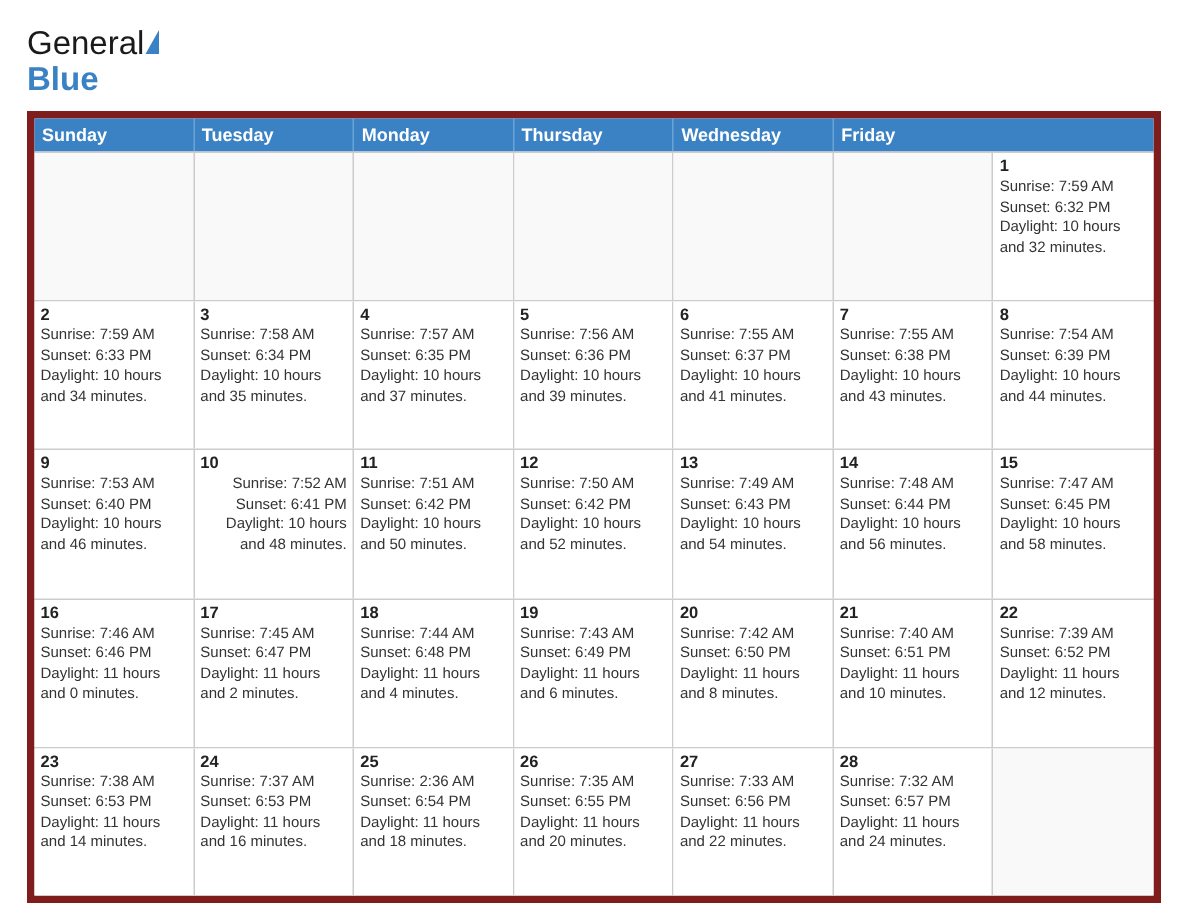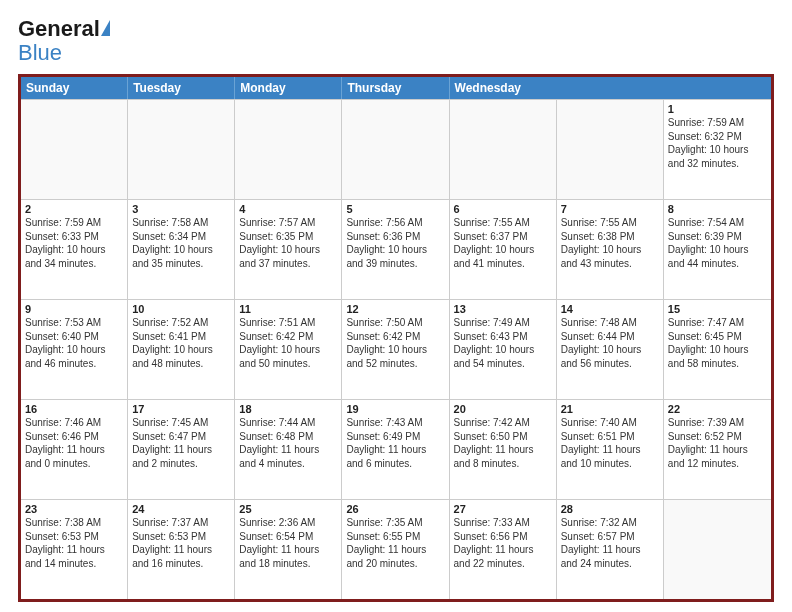--- a/index.html
+++ b/index.html
@@ -23,47 +23,47 @@
       align-items: flex-start;
       margin-bottom: 8px;
     }
     .logo {
       display: flex;
       flex-direction: column;
       align-items: flex-start;
     }
     .logo-text {
       font-size: 22px;
-      font-weight: bold;
+      font-weight: normal;
       color: #1a1a1a;
       line-height: 1;
     }
     .logo-blue {
       color: #3b82c4;
       font-size: 22px;
-      font-weight: normal;
+      font-weight: bold;
     }
     .title-block {
       text-align: right;
     }
     .calendar-title {
       font-size: 36px;
       font-weight: bold;
       color: #1a1a1a;
       line-height: 1.1;
     }
     .calendar-subtitle {
       font-size: 14px;
       color: #444;
     }
     .calendar {
       flex: 1;
       display: flex;
       flex-direction: column;
-      border: 3px solid #7f1d1d;
+      border: 5px solid #7f1d1d;
     }
     .cal-header-row {
       display: grid;
       grid-template-columns: repeat(7, 1fr);
       background: #3b82c4;
     }
     .cal-header-cell {
       color: #fff;
       font-size: 12px;
       font-weight: bold;
@@ -123,20 +123,21 @@
     </div>
   </div>
 
   <div class="calendar">
     <div class="cal-header-row">
     <div class="cal-header-cell">Sunday</div>
         <div class="cal-header-cell">Tuesday</div>
         <div class="cal-header-cell">Monday</div>
         <div class="cal-header-cell">Thursday</div>
         <div class="cal-header-cell">Wednesday</div>
+        <div class="cal-header-cell">Friday</div>
       </div>
     <div class="cal-body">
     <div class="cal-week">
           <div class="cal-cell empty"></div>
           <div class="cal-cell empty"></div>
           <div class="cal-cell empty"></div>
           <div class="cal-cell empty"></div>
           <div class="cal-cell empty"></div>
           <div class="cal-cell empty"></div>
           <div class="cal-cell">
@@ -192,21 +193,21 @@
         </div>
         <div class="cal-week">
           <div class="cal-cell">
             <span class="day-num">9</span>
             <div class="cell-info" style="white-space: pre-line;">Sunrise: 7:53 AM
 Sunset: 6:40 PM
 Daylight: 10 hours and 46 minutes.</div>
           </div>
           <div class="cal-cell">
             <span class="day-num">10</span>
-            <div class="cell-info" style="white-space: pre-line;">Sunrise: 7:52 AM
+            <div class="cell-info" style="white-space: pre-line; text-align: right;">Sunrise: 7:52 AM
 Sunset: 6:41 PM
 Daylight: 10 hours and 48 minutes.</div>
           </div>
           <div class="cal-cell">
             <span class="day-num">11</span>
             <div class="cell-info" style="white-space: pre-line;">Sunrise: 7:51 AM
 Sunset: 6:42 PM
 Daylight: 10 hours and 50 minutes.</div>
           </div>
           <div class="cal-cell">

